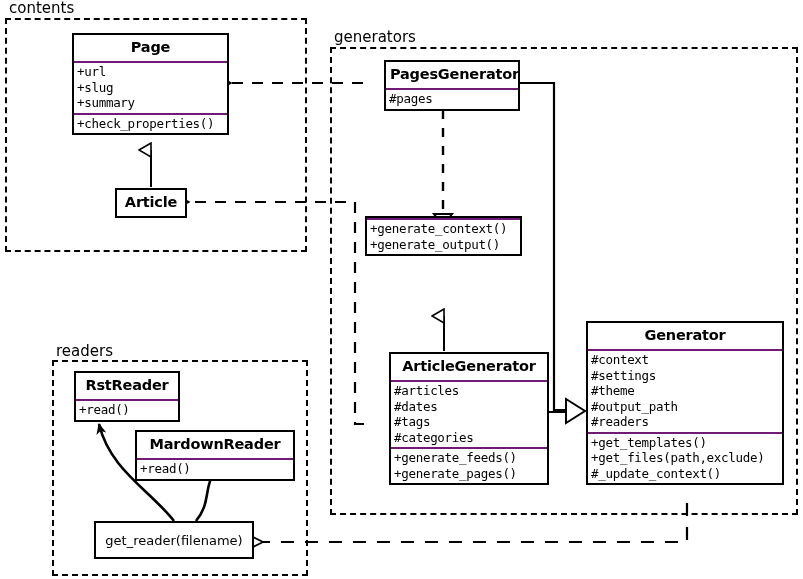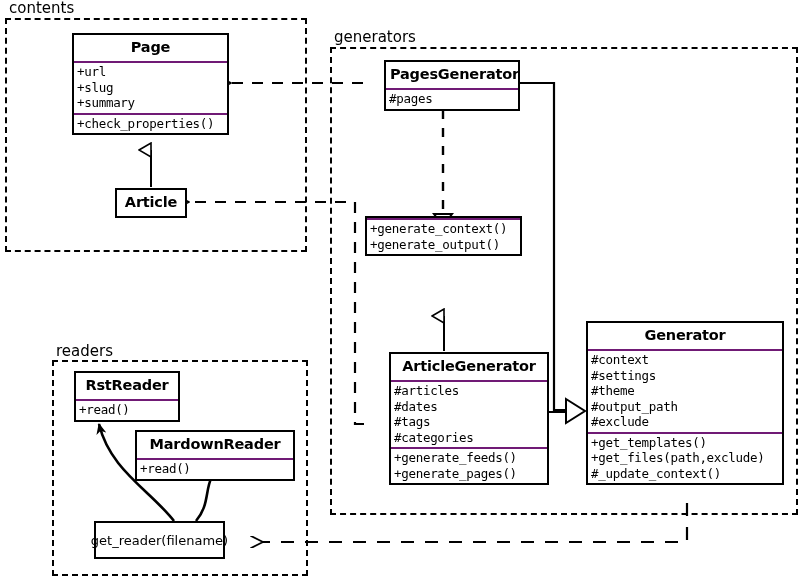--- a/index.html
+++ b/index.html
@@ -212,21 +212,21 @@
     </div>
   </div>
 
   <div class="cls" style="left:586px; top:321px; width:198px;">
     <div class="name">Generator</div>
     <div class="compartment sep">
       <div class="row">#context</div>
       <div class="row">#settings</div>
       <div class="row">#theme</div>
       <div class="row">#output_path</div>
-      <div class="row">#exclude</div>
+      <div class="row">#readers</div>
     </div>
     <div class="compartment sep">
       <div class="row">+get_templates()</div>
       <div class="row">+get_files(path,exclude)</div>
       <div class="row">#_update_context()</div>
     </div>
   </div>
 
   <div class="cls" style="left:74px; top:371px; width:106px;">
     <div class="name">RstReader</div>
@@ -235,17 +235,17 @@
     </div>
   </div>
 
   <div class="cls" style="left:135px; top:430px; width:160px;">
     <div class="name">MardownReader</div>
     <div class="compartment sep">
       <div class="row">+read()</div>
     </div>
   </div>
 
-  <div class="cls plain" style="left:94px; top:521px; width:131px; height:38px;">
+  <div class="cls plain" style="left:94px; top:521px; width:160px; height:38px;">
     <div class="ptext">get_reader(filename)</div>
   </div>
 
 </div>
 
 </body></html>

